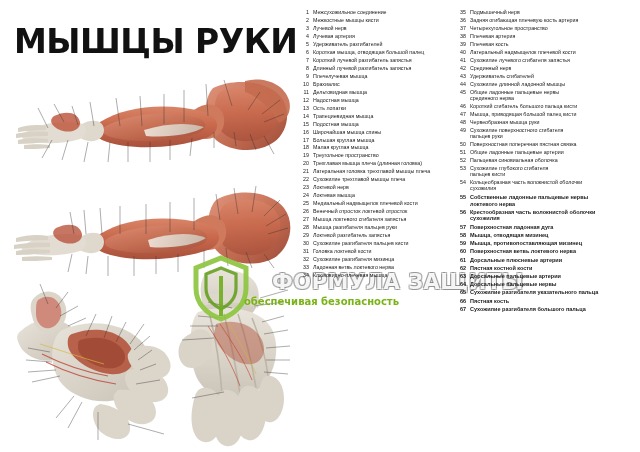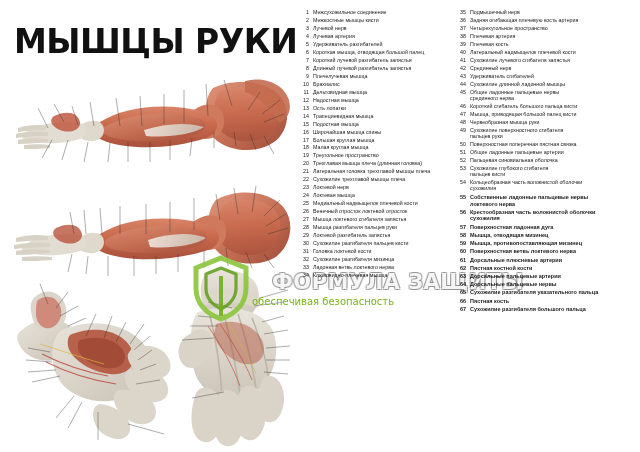--- a/index.html
+++ b/index.html
@@ -64,24 +64,24 @@
     color: rgba(255,255,255,0.92);
     text-shadow:
       -1px -1px 0 rgba(120,120,120,0.55),
        1px -1px 0 rgba(120,120,120,0.55),
       -1px  1px 0 rgba(120,120,120,0.55),
        1px  1px 0 rgba(120,120,120,0.55);
     white-space: nowrap;
     margin-left: 20px;
   }
   #wm-sub {
-    position: absolute; left: 62px; top: 40px;
+    position: absolute; left: 54px; top: 40px;
     font-family: "DejaVu Sans", sans-serif;
     font-size: 10px;
-    font-weight: 400;
+    font-weight: 700;
     color: #7ab317;
     white-space: nowrap;
   }
 
   
   #legend {
     position: absolute;
     left: 298px; top: 10px;
     width: 342px; height: 440px;
   }

